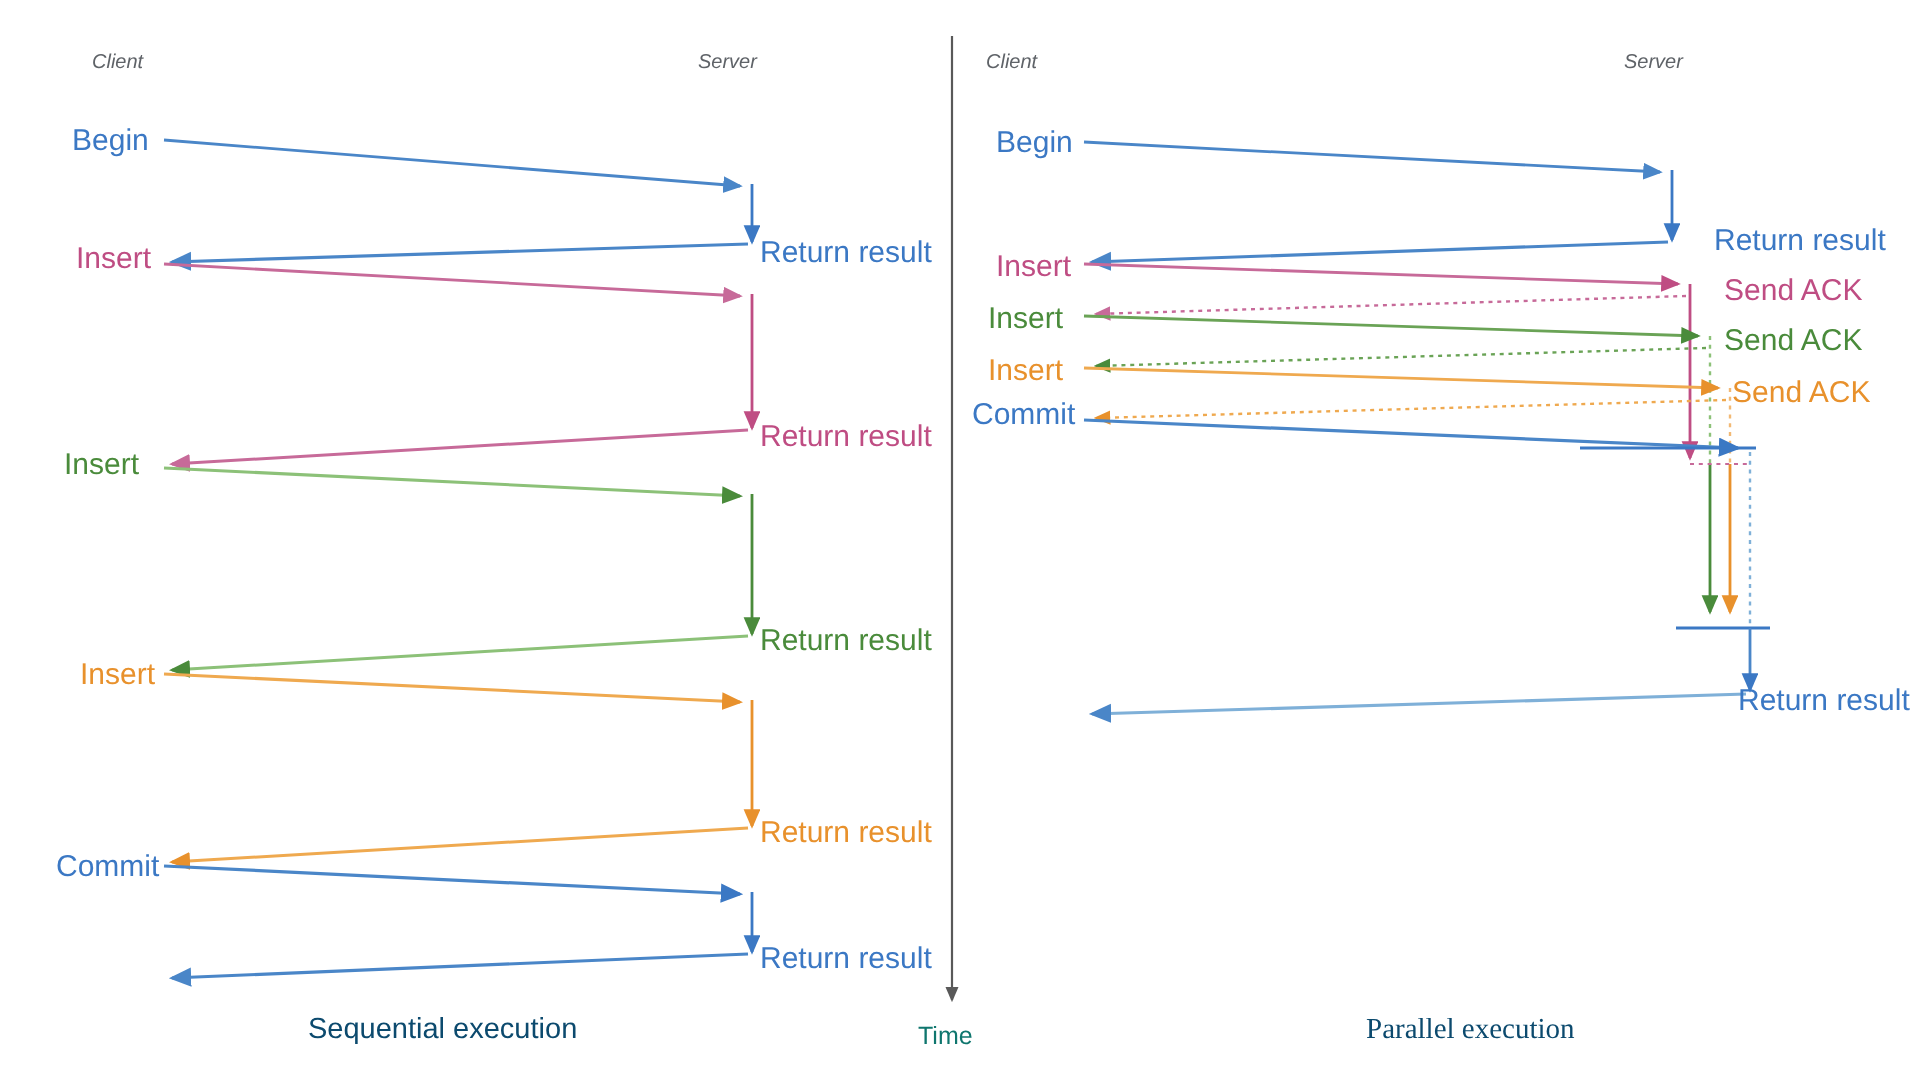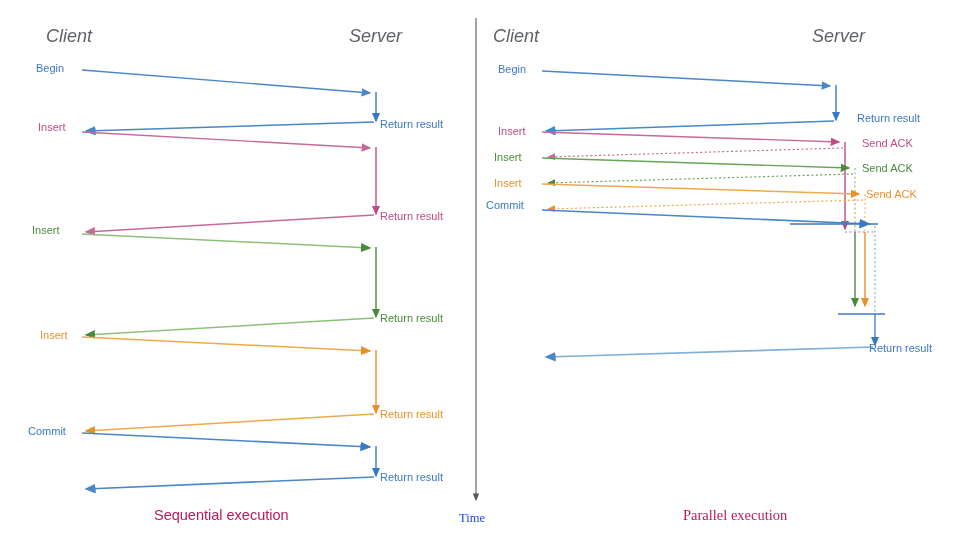--- a/index.html
+++ b/index.html
@@ -23,44 +23,44 @@
   svg.layer {
     position: absolute;
     left: 0;
     top: 0;
     width: 960px;
     height: 540px;
   }
   .lbl {
     position: absolute;
     font-family: "Liberation Sans", sans-serif;
-    font-size: 11px;
+    font-size: 15px;
     white-space: nowrap;
     line-height: 1;
   }
   .hdr {
     position: absolute;
     font-family: "Liberation Sans", sans-serif;
     font-style: italic;
-    font-size: 18px;
+    font-size: 10px;
     color: #5f6368;
     white-space: nowrap;
   }
   .caption {
     position: absolute;
     font-family: "Liberation Sans", sans-serif;
     font-size: 14.5px;
-    color: #be185d;
+    color: #0c4a6e;
     white-space: nowrap;
   }
   .timelbl {
     position: absolute;
-    font-family: Liberation Serif, serif;
+    font-family: Liberation Sans, sans-serif;
     font-size: 12.5px;
-    color: #1d4ed8;
+    color: #0f766e;
     white-space: nowrap;
   }
 </style>
 </head>
 <body>
 
 <div id="stage">
 
   <svg class="layer" viewBox="0 0 960 540" xmlns="http://www.w3.org/2000/svg">
     <defs>

